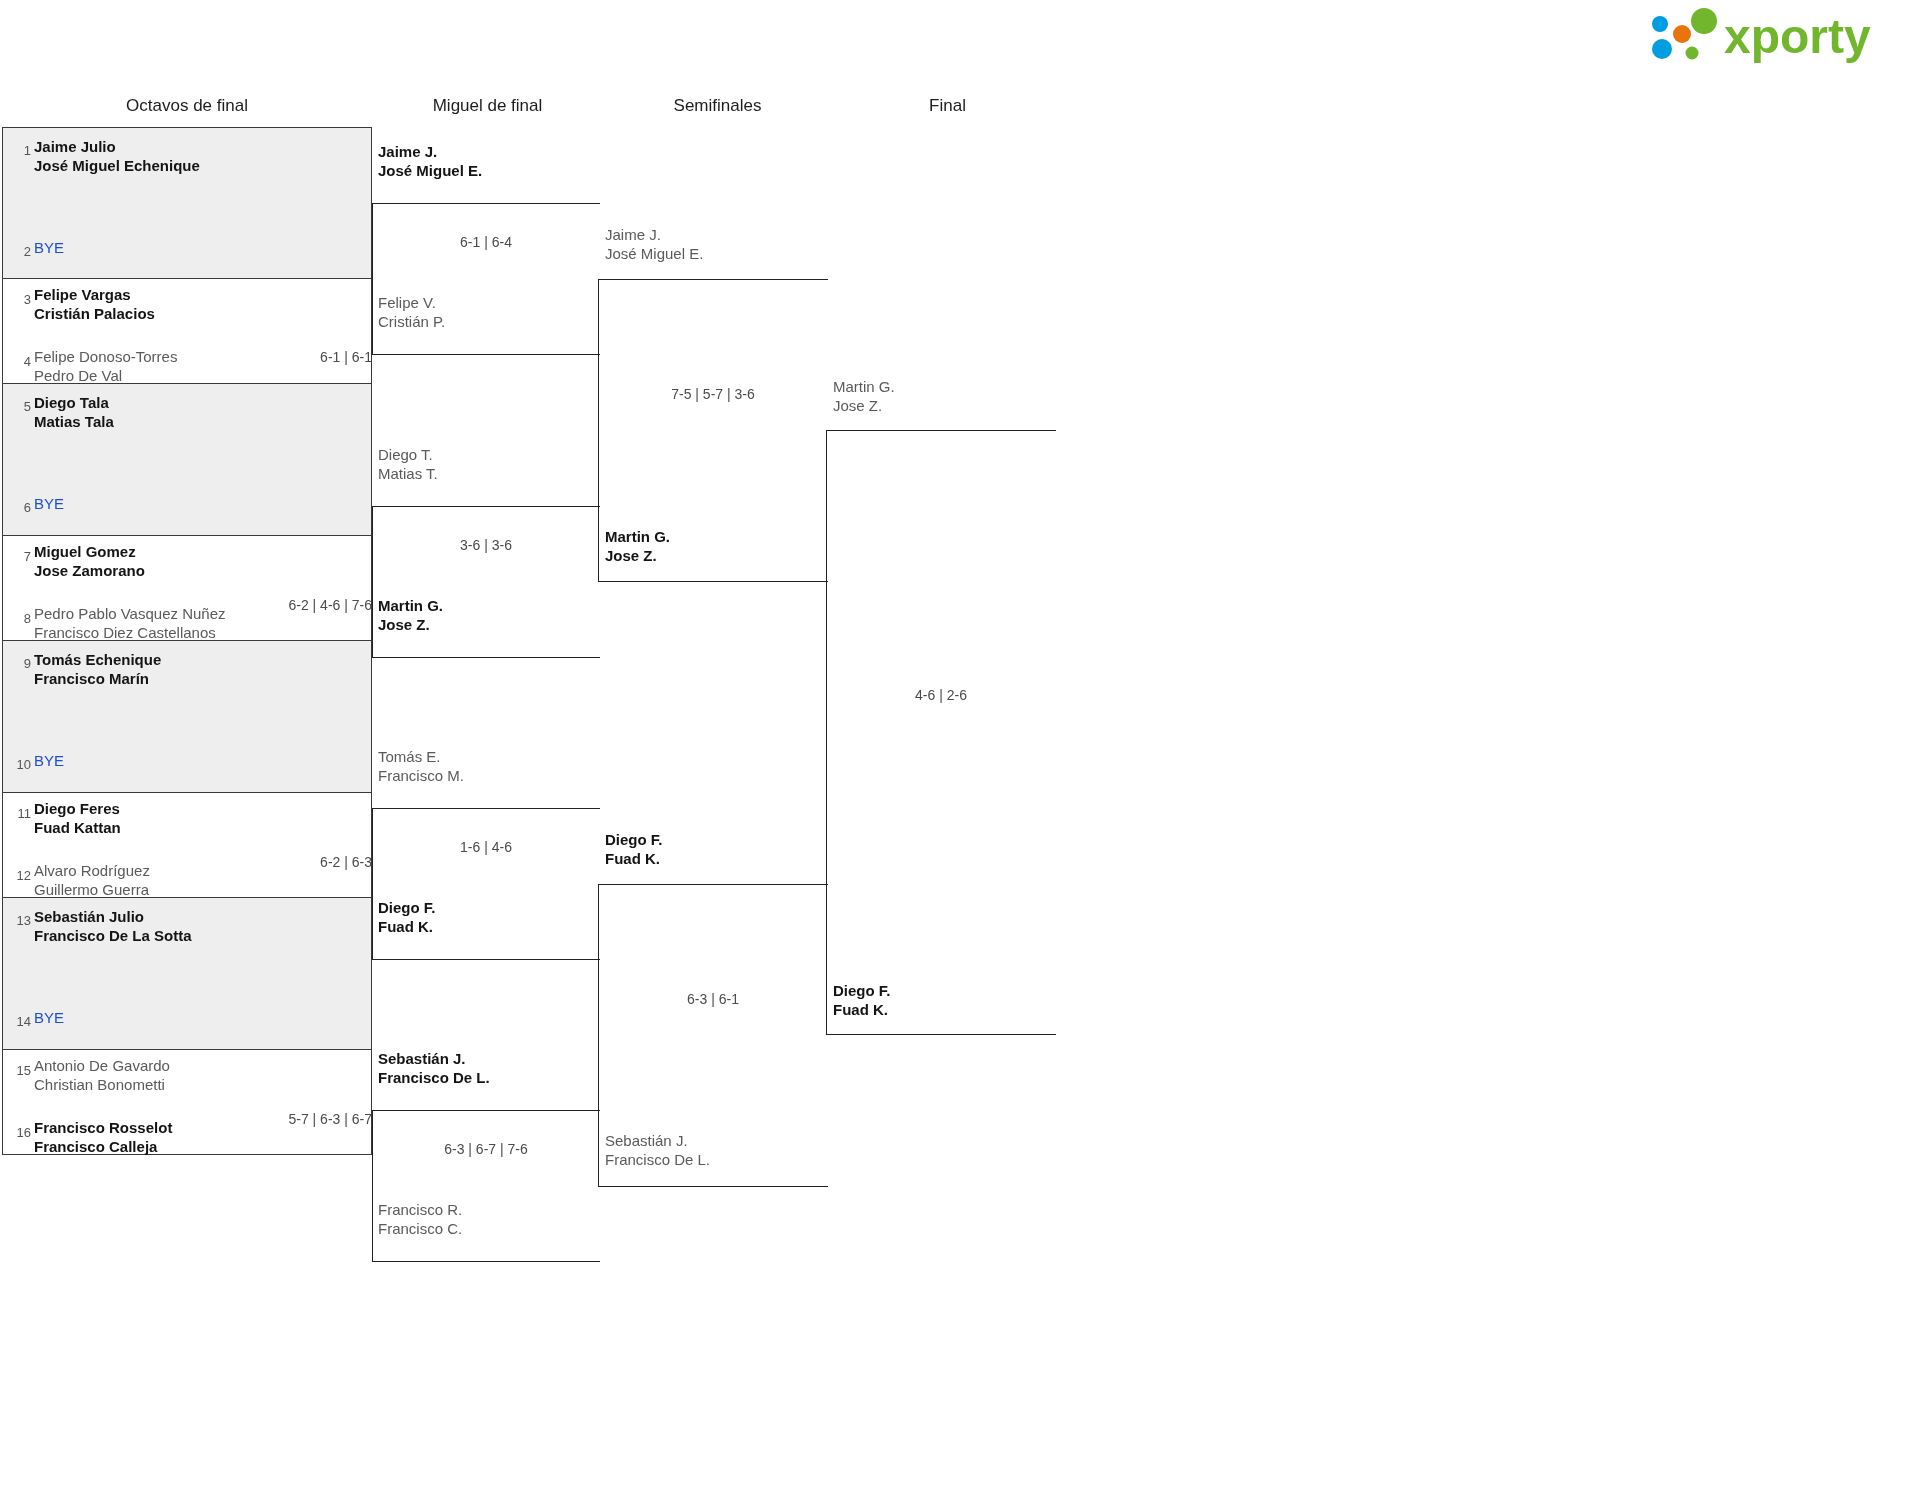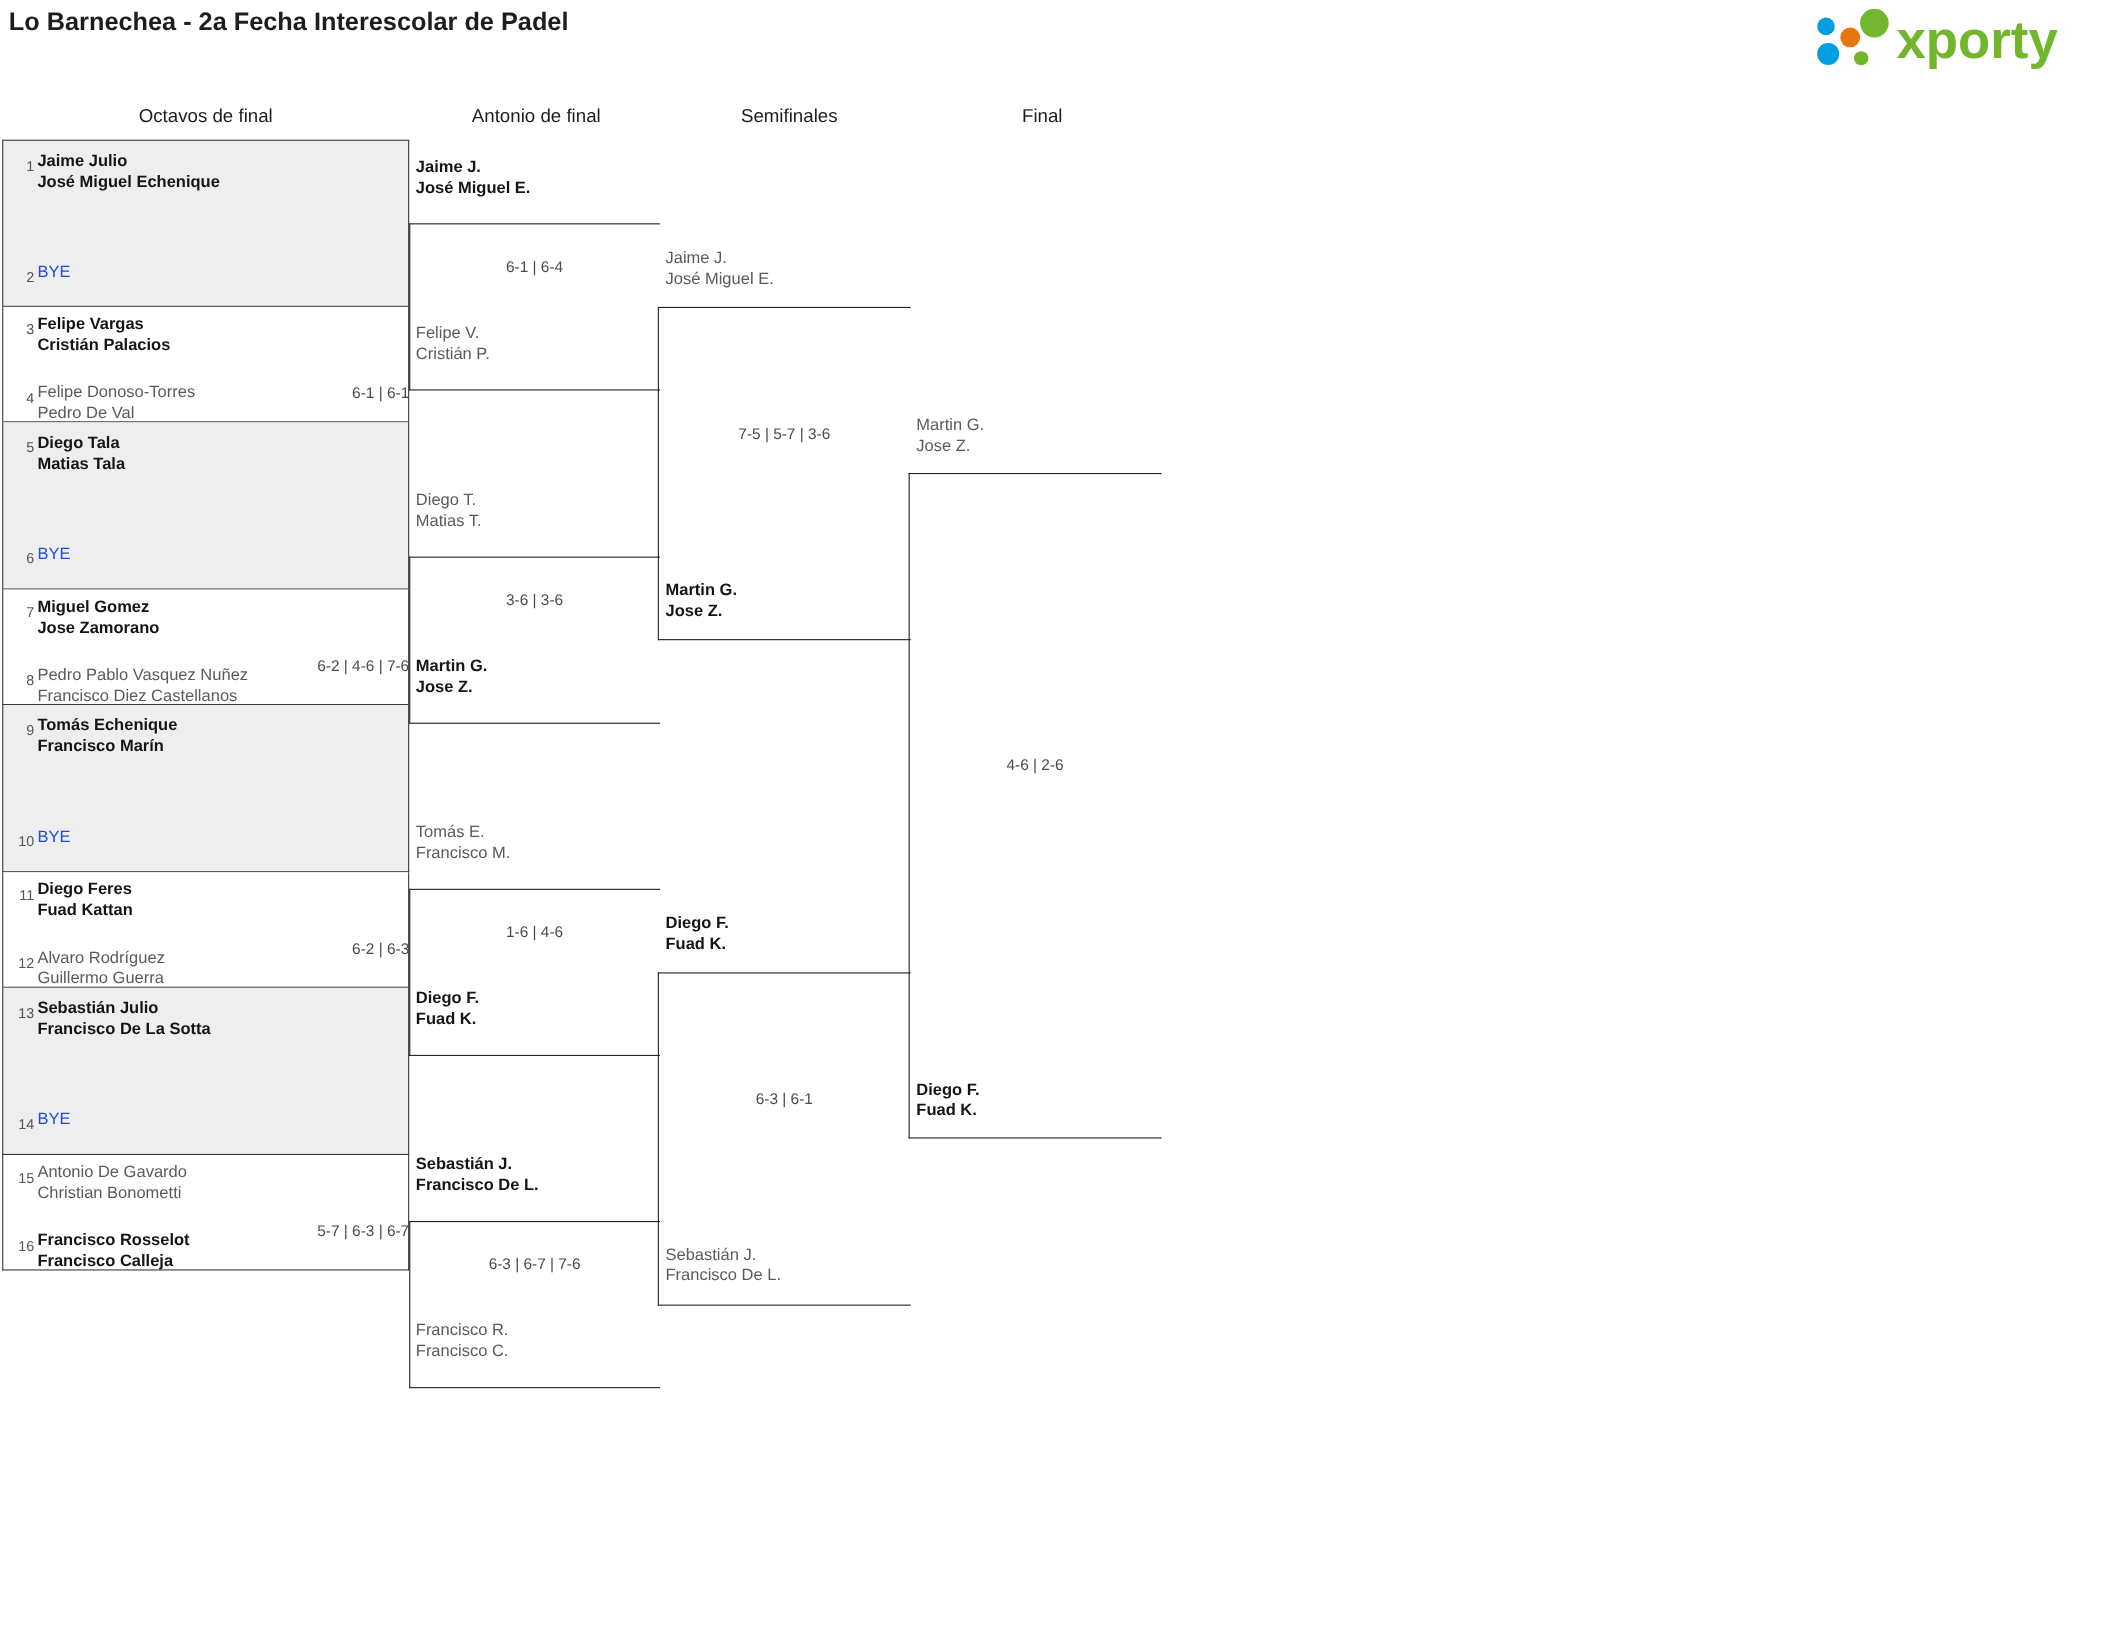--- a/index.html
+++ b/index.html
@@ -71,39 +71,38 @@
   .score {
     position:absolute; font-size:14px; color:#4a4a4a;
     white-space:nowrap; text-align:center;
   }
 </style>
 </head>
 <body>
 
 <div id="header">
   <div id="title-block">
-    <div class="title-line">Lo Barnechea - 2a Fecha Interescolar de Padel</div>
   </div>
 
   <div id="logo">
     <svg width="260" height="56" viewBox="0 0 260 56" xmlns="http://www.w3.org/2000/svg" aria-hidden="true">
       <circle cx="18" cy="16" r="8" fill="#009ee0"></circle>
       <circle cx="40" cy="26" r="9" fill="#e8740c"></circle>
       <circle cx="62" cy="13" r="13" fill="#72b62e"></circle>
       <circle cx="20" cy="41" r="10" fill="#009ee0"></circle>
       <circle cx="50" cy="45" r="6.5" fill="#72b62e"></circle>
       <g fill="#72b62e" font-family="Liberation Sans, sans-serif" font-size="48" font-weight="700">
         <text x="82" y="45">xporty</text>
       </g>
     </svg>
   </div>
 </div>
 
 <div class="round-header" style="left:2px;   top:96px; width:370px;">Octavos de final</div>
-<div class="round-header" style="left:375px; top:96px; width:225px;">Antonio de final</div>
+<div class="round-header" style="left:375px; top:96px; width:225px;">Miguel de final</div>
 <div class="round-header" style="left:605px; top:96px; width:225px;">Semifinales</div>
 <div class="round-header" style="left:835px; top:96px; width:225px;">Final</div>
 
 <div class="r1-match shaded" style="top:127px; height:152px;">
   <div class="seed" style="top:16px;">1</div>
   <div class="team win" style="top:9px;">Jaime Julio</div>
   <div class="team win" style="top:28px;">José Miguel Echenique</div>
   <div class="seed" style="top:117px;">2</div>
   <div class="team bye" style="top:110px;">BYE</div>
 </div>

